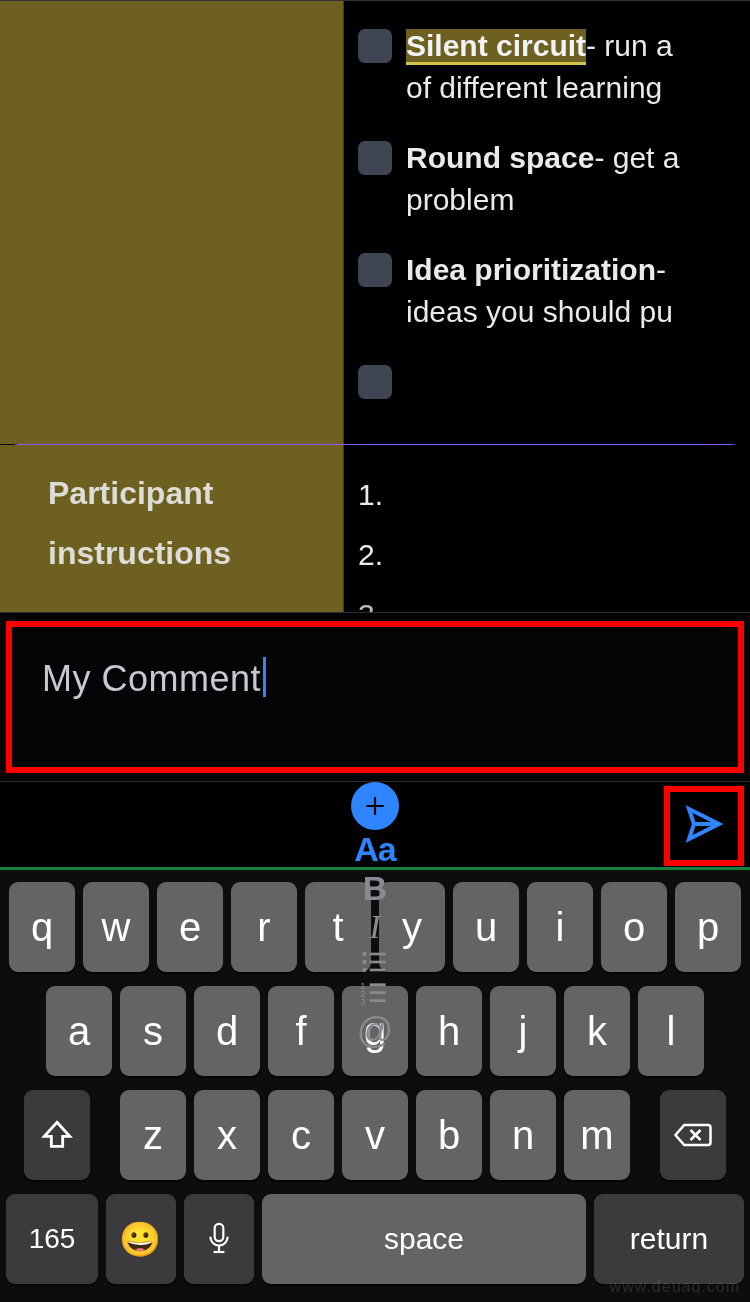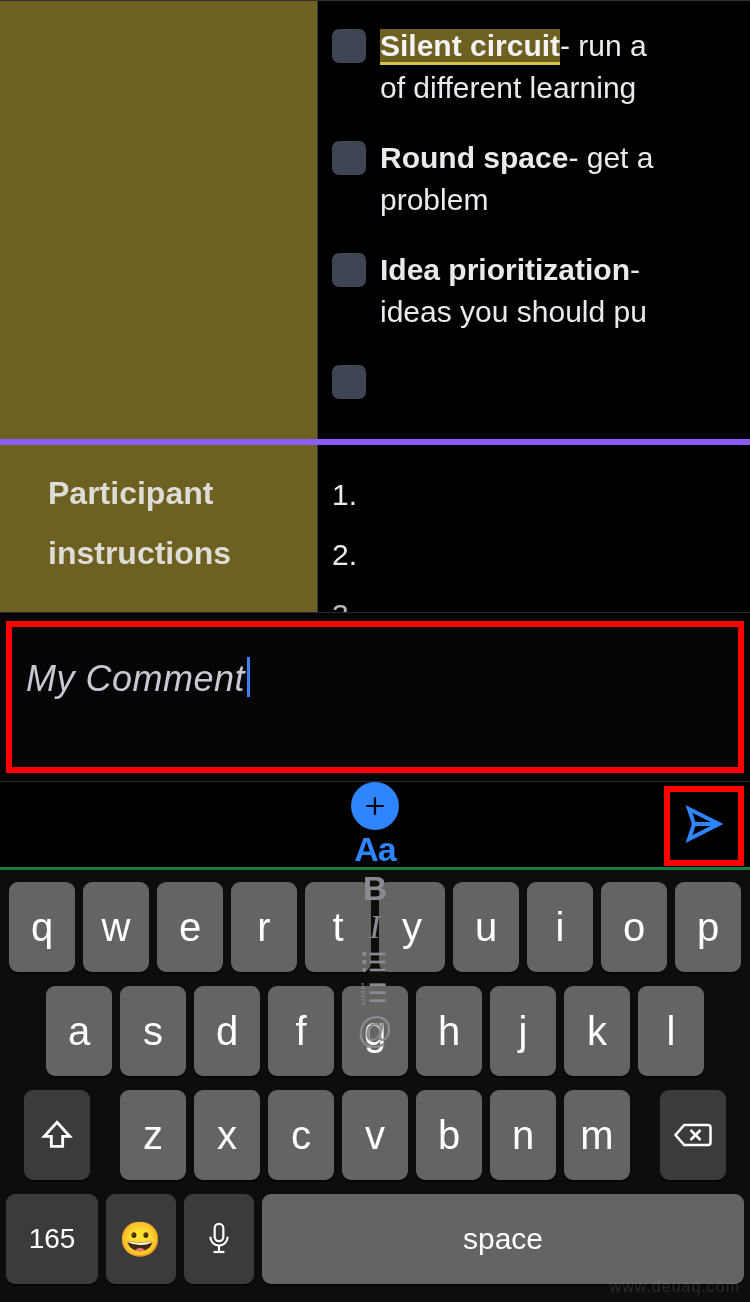--- a/index.html
+++ b/index.html
@@ -20,24 +20,25 @@
     border-top: 1px solid #333;
     overflow: hidden;
   }
   .table {
     display: flex;
     flex-direction: column;
     width: 100%;
   }
   .row {
     display: flex;
-    border-bottom: 6px solid #8b5cf6;
+    border-bottom: 1px solid #8b5cf6;
+    border-radius: 19px;
   }
   .cell-left {
-    width: 318px;
+    width: 344px;
     min-height: 100%;
     background: #6d6020;   
     border-right: 1px solid #3a3a3a;
     padding: 18px 14px 18px 48px;
   }
   .cell-right {
     flex: 1;
     padding: 8px 10px 18px 14px;
     background: #000;
     overflow: hidden;
@@ -92,22 +93,21 @@
     width: 750px;
     height: 170px;
     background: #050507;
     border-top: 1px solid #2a2a2e;
     border-bottom: 1px solid #2a2a2e;
   }
   .comment-box {
     position: absolute;
     left: 6px; right: 6px; top: 8px; bottom: 8px;
     border: 6px solid #ff0000;
-    padding: 30px 14px;
-    font-style: italic;
+    padding: 30px 30px;
   }
   .comment-text {
     font-size: 36px;
     font-weight: 300;
     color: #c8c8d2;
     letter-spacing: 0.5px;
   }
   .caret {
     display: inline-block;
     width: 3px;
@@ -390,17 +390,18 @@
       <div class="key emoji">😀</div>
       <div class="key mic">
         <svg width="26" height="36" viewBox="0 0 24 32" fill="none" stroke="#fff" stroke-width="2">
             <rect x="8" y="2" width="8" height="16" rx="4"></rect>
             <path d="M4 14 a8 8 0 0 0 16 0"></path>
             <line x1="12" y1="22" x2="12" y2="28"></line>
             <line x1="7" y1="28" x2="17" y2="28"></line>
           </svg>
       </div>
       <div class="key space">space</div>
+      <div class="key return">return</div>
     </div>
   </div>
 
   <div class="watermark">www.deuaq.com</div>
 </div>
 
 </body></html>

